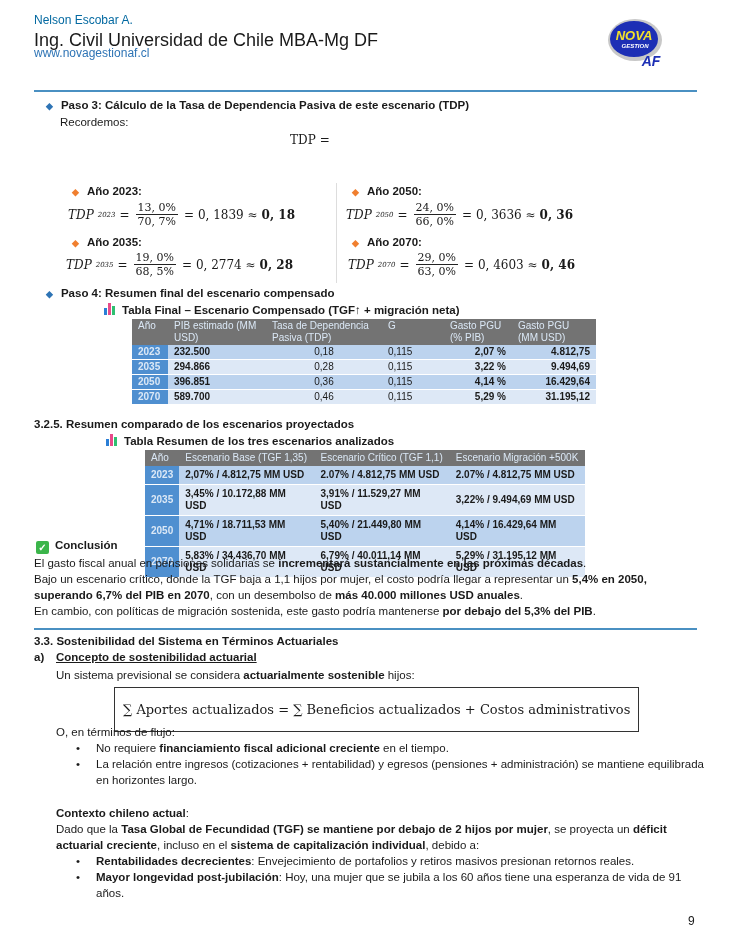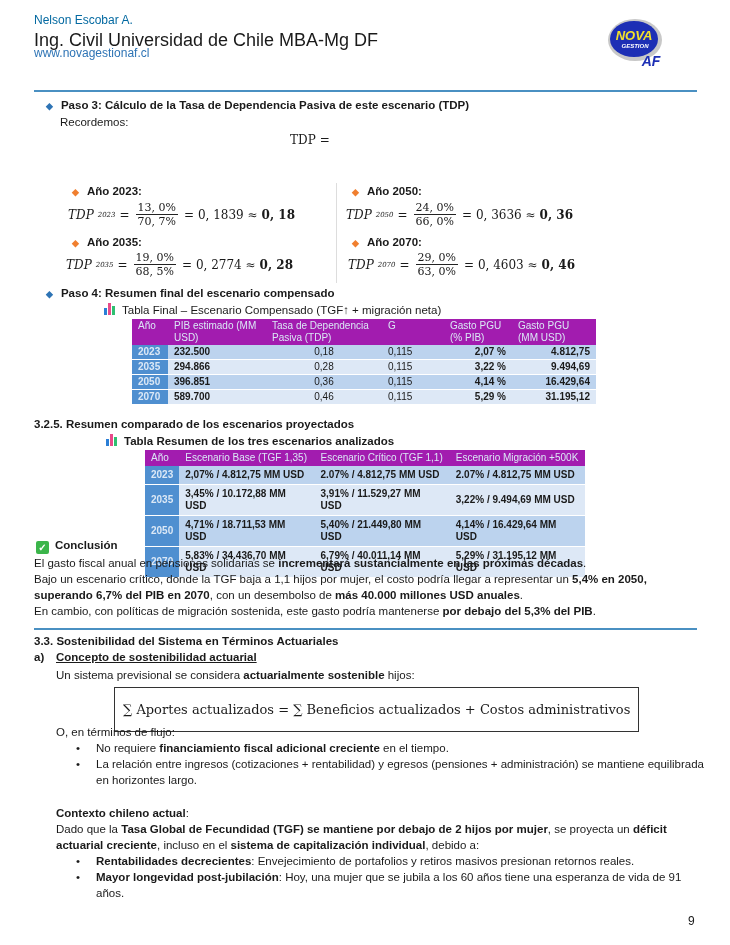--- a/index.html
+++ b/index.html
@@ -14,21 +14,21 @@
   .bullet-d { color: #2e74b5; font-size: 9px; margin-right: 8px; }
   .bullet-o { color: #f07f2f; font-size: 9px; margin-right: 8px; }
   .bold { font-weight: bold; }
   .math { font-family: "DejaVu Serif", serif; font-size: 12px; display: inline-flex; align-items: center; gap: 4px; }
   .math i { font-style: italic; }
   .frac { display: inline-flex; flex-direction: column; align-items: center; font-size: 11px; line-height: 13px; margin: 0 2px; }
   .frac .num { border-bottom: 1px solid #222; padding: 0 2px; }
   .frac .den { padding: 0 2px; }
   sub.s { font-size: 7px; font-style: italic; }
   table.tbl { border-collapse: collapse; font-size: 10px; }
-  table.tbl th { background: #a21caf; color: #dbe8f6; font-weight: normal; text-align: left; padding: 1px 6px; vertical-align: top; line-height: 12px; }
+  table.tbl th { background: #737373; color: #dbe8f6; font-weight: normal; text-align: left; padding: 1px 6px; vertical-align: top; line-height: 12px; }
   table.tbl td { padding: 1px 6px; line-height: 12px; border-bottom: 1px solid #fff; }
   table.tbl td.yr { background: #4f8fd0; color: #dbe8f6; font-weight: bold; }
   table.tbl tr.odd td:not(.yr) { background: #bcd3ee; }
   table.tbl tr.even td:not(.yr) { background: #dde8f6; }
   .r { text-align: right; }
   .c { text-align: center; }
   .chart-icon { display: inline-block; width: 12px; height: 12px; vertical-align: -1px; margin-right: 6px; position: relative; }
   .chart-icon span { position: absolute; bottom: 0; width: 3px; }
   .check-icon { display: inline-block; width: 13px; height: 13px; background: #3bb54a; color: #fff; border-radius: 2px; font-size: 10px; line-height: 13px; text-align: center; margin-right: 6px; vertical-align: -2px; }
   .para { left: 34px; line-height: 16px; font-size: 11.5px; }
@@ -103,21 +103,21 @@
         <span class="num">29, 0%</span>
         <span class="den">63, 0%</span>
       </span>
     <span>= 0, 4603 ≈</span> <b>0, 46</b>
   </span>
 </div>
 
 <div class="abs" style="left:46px; top:287px; font-weight:bold;">
   <span class="bullet-d">◆</span><span>Paso 4: Resumen final del escenario compensado</span>
 </div>
-<div class="abs" style="left:104px; top:303px; font-weight:normal;">
+<div class="abs" style="left:104px; top:303px; font-weight:bold;">
   <span class="chart-icon"><span style="left:0;height:7px;background:#2b7fd6;"></span><span style="left:4px;height:12px;background:#e84a8a;"></span><span style="left:8px;height:9px;background:#2fbf71;"></span></span><span>Tabla Final – Escenario Compensado (TGF↑ + migración neta)</span>
 </div>
 <div class="abs" style="left:132px; top:319px;">
   <table class="tbl" style="width:464px;">
     <thead>
         <tr>
       <th style="width:24px;">Año</th>
       <th style="width:86px;">PIB estimado (MM USD)</th>
       <th style="width:104px;">Tasa de Dependencia Pasiva (TDP)</th>
       <th class="c" style="width:50px;">G</th>

